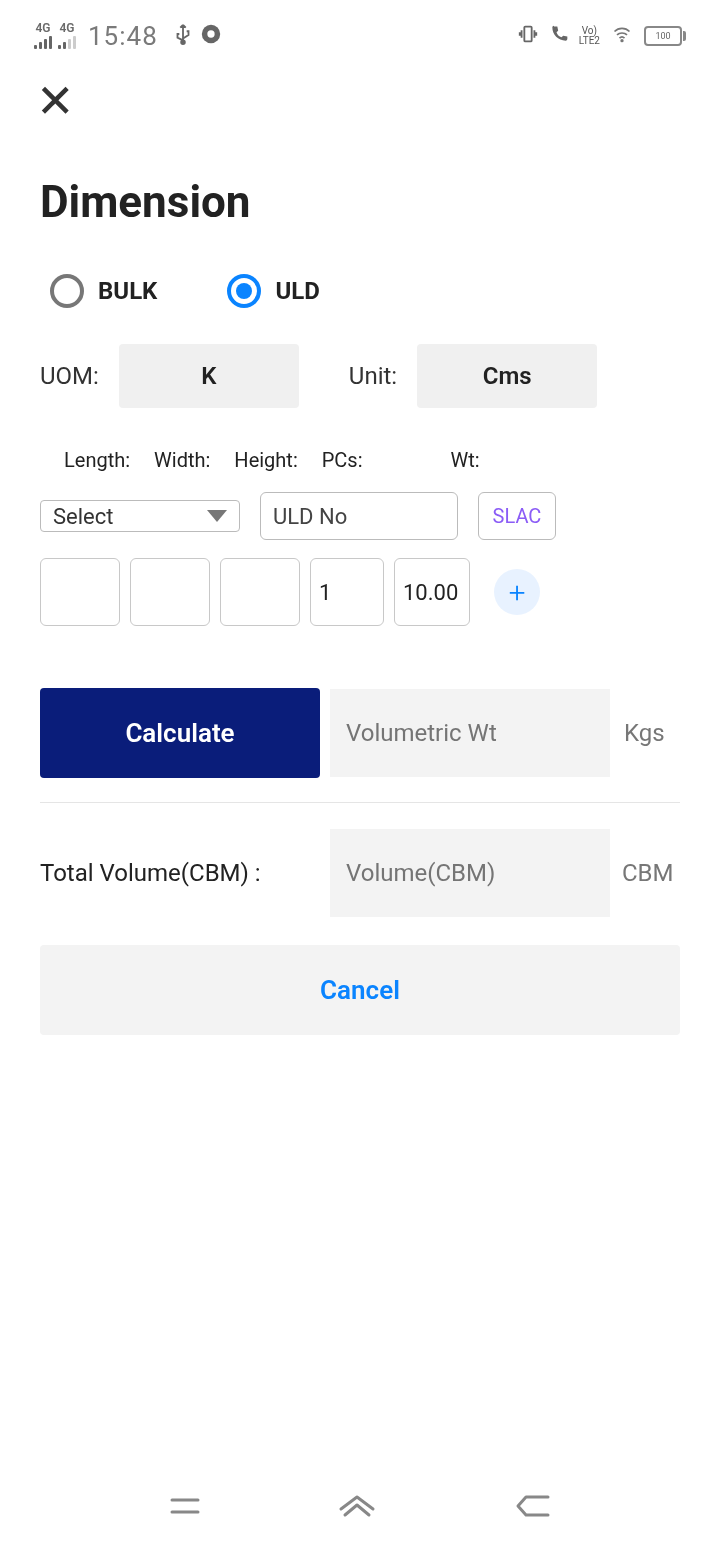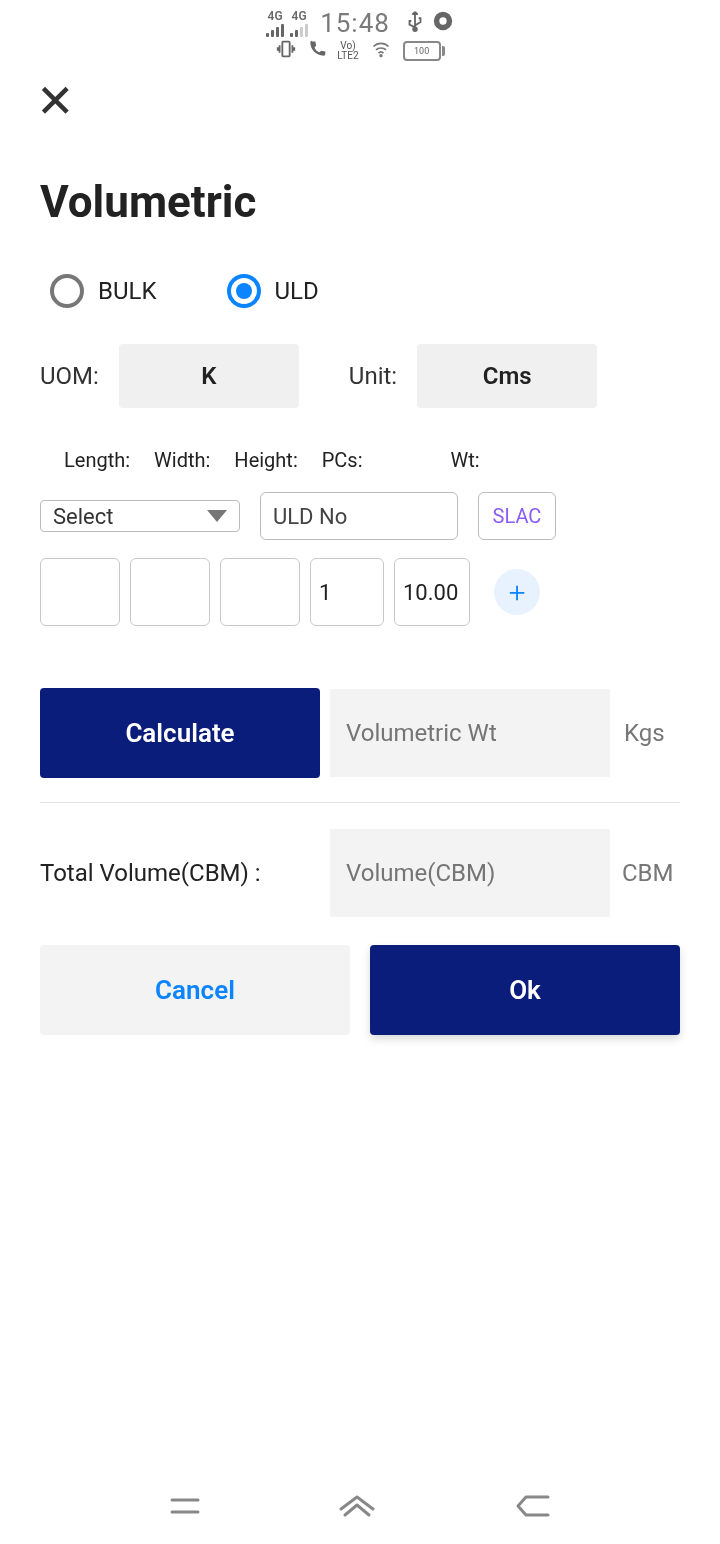--- a/index.html
+++ b/index.html
@@ -1,19 +1,19 @@
 <!DOCTYPE html>
 <html><head>
   <meta charset="utf-8">
   <style>
     * { margin:0; padding:0; box-sizing:border-box; font-family: -apple-system, BlinkMacSystemFont, "Segoe UI", Roboto, sans-serif; }
     body { width:720px; height:1544px; background:#fff; position:relative; overflow:hidden; color:#333; }
 
     
-    .status-bar { display:flex; justify-content:space-between; align-items:center; padding:8px 34px 0 34px; height:52px; color:#555;flex-direction:column; }
+    .status-bar { display:flex; justify-content:space-between; align-items:center; padding:19px 34px 0 34px; height:52px; color:#555; }
     .status-left { display:flex; align-items:center; gap:6px; }
     .status-right { display:flex; align-items:center; gap:10px; }
     .sig-4g { display:flex; flex-direction:column; align-items:center; font-size:13px; line-height:1; color:#6a6a6a; }
     .sig-4g .label { font-size:12px; font-weight:600; }
     .bars { display:flex; align-items:flex-end; gap:2px; height:14px; margin-top:1px;}
     .bars span { width:3px; background:#666; border-radius:1px; }
     .bars span:nth-child(1){height:4px;} .bars span:nth-child(2){height:7px;} .bars span:nth-child(3){height:10px;} .bars span:nth-child(4){height:13px;}
     .bars.faded span:nth-child(3), .bars.faded span:nth-child(4){ background:#ccc; }
     .clock { font-size:26px; color:#7a7a7a; margin-left:6px; letter-spacing:1px; }
     .status-icon { color:#666; }
@@ -27,21 +27,21 @@
     .close-x { font-size:46px; font-weight:300; color:#333; cursor:pointer; line-height:1; }
 
     .title { font-size:44px; font-weight:700; color:#222; padding:52px 40px 46px 40px; }
 
     .radio-row { display:flex; align-items:center; gap:70px; padding:0 50px 36px 50px;}
     .radio-item { display:flex; align-items:center; gap:14px; cursor:pointer; }
     .radio-circle { width:34px; height:34px; border-radius:50%; border:4px solid #777; display:flex; align-items:center; justify-content:center; }
     .radio-circle.checked { border-color:#0a84ff; }
     .radio-dot { width:16px; height:16px; border-radius:50%; background:#0a84ff; display:none; }
     .radio-circle.checked .radio-dot { display:block; }
-    .radio-label { font-size:24px; font-weight:400; color:#222; }
+    .radio-label { font-size:24px; font-weight:700; color:#222; }
 
     .uom-row { display:flex; align-items:center; gap:20px; padding:0 40px 30px 40px; }
     .uom-label { font-size:24px; color:#333; }
     .pill-btn { background:#f0f0f0; border-radius:4px; height:64px; display:flex; align-items:center; justify-content:center; font-size:24px; font-weight:600; color:#222; cursor:pointer; }
     .pill-uom { width:180px; }
     .pill-unit { width:180px; }
 
     .headers-row { display:flex; gap:24px; padding:10px 50px 20px 64px; font-size:20px; color:#222; }
 
     .select-row { display:flex; align-items:center; gap:20px; padding:0 40px 18px 40px; }
@@ -138,21 +138,21 @@
         </div>
       <div class="battery-cap"></div>
     </div>
   </div>
 </div>
 
 <div class="close-wrap">
   <span class="close-x">✕</span>
 </div>
 
-<h1 class="title">Volumetric</h1>
+<h1 class="title">Dimension</h1>
 
 <div class="radio-row">
   <div class="radio-item">
     <span class="radio-circle"></span>
     <span class="radio-label">BULK</span>
   </div>
   <div class="radio-item">
     <span class="radio-circle checked">
         <span class="radio-dot"></span>
       </span>
@@ -206,21 +206,20 @@
 <div class="divider"></div>
 
 <div class="vol-row">
   <span class="vol-label">Total Volume(CBM) :</span>
   <input class="grey-box" placeholder="Volume(CBM)" style="">
   <span class="cbm-lbl">CBM</span>
 </div>
 
 <div class="action-row">
   <div class="btn btn-cancel">Cancel</div>
-  <div class="btn btn-ok">Ok</div>
 </div>
 
 <div class="navbar">
   <span class="nav-icon">
     <svg width="34" height="28" viewBox="0 0 34 28" stroke="#888" stroke-width="3" stroke-linecap="round">
         <line x1="4" y1="8" x2="30" y2="8"></line>
         <line x1="4" y1="20" x2="30" y2="20"></line>
       </svg>
   </span>
   <span class="nav-icon">

